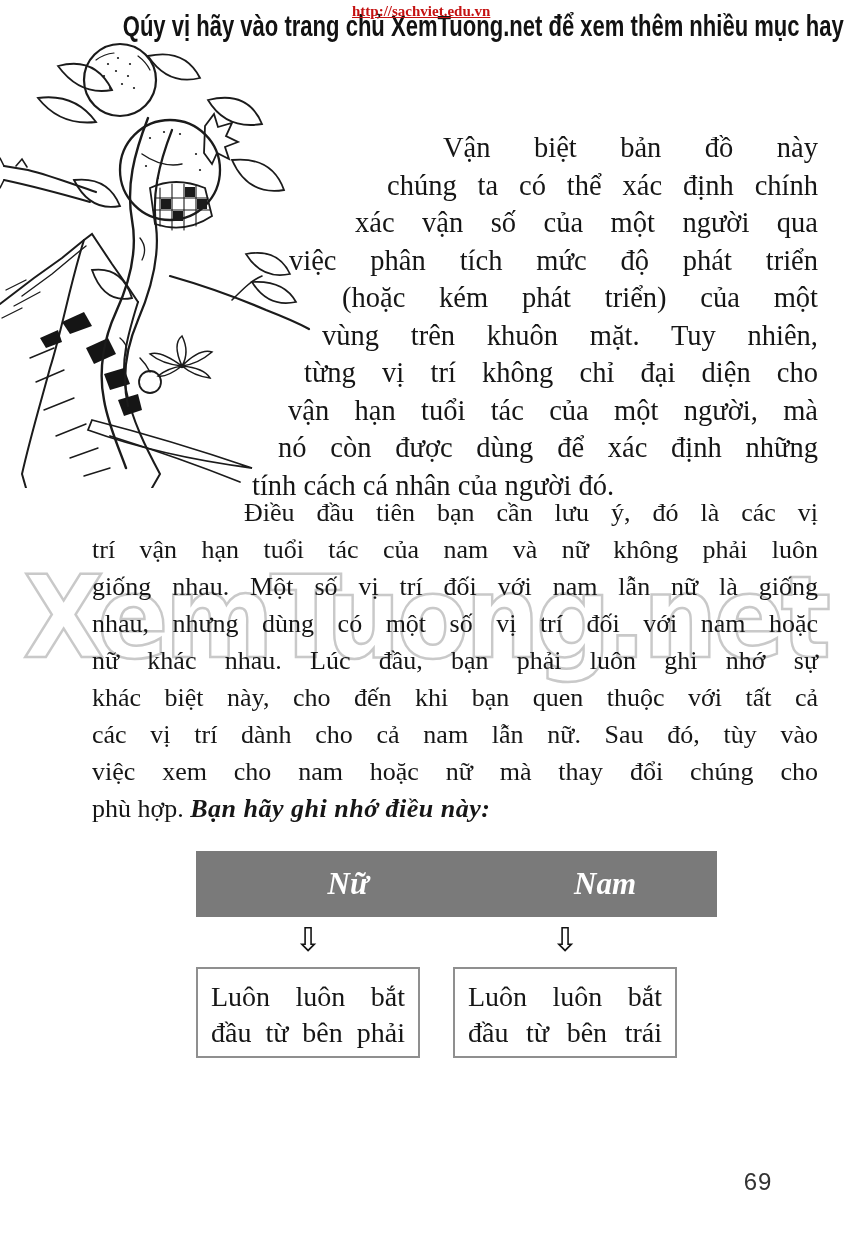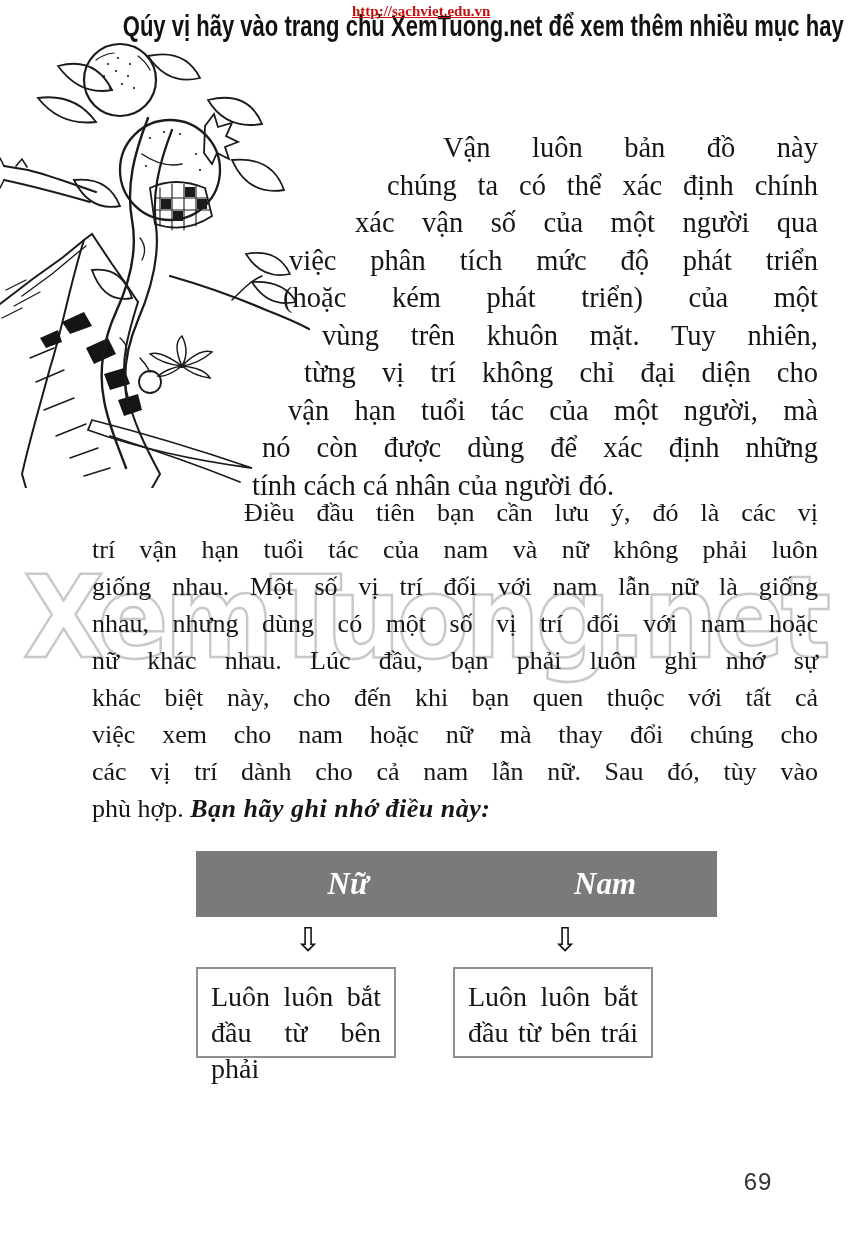--- a/index.html
+++ b/index.html
@@ -39,25 +39,25 @@
   
   .para1{
     position:absolute;left:245px;top:129px;width:573px;z-index:2;
     font-size:28.5px;line-height:37.5px;
   }
   .para1 .line{text-align:justify;text-align-last:justify;}
   .para1 .line:nth-child(1){margin-left:198px;}
   .para1 .line:nth-child(2){margin-left:142px;}
   .para1 .line:nth-child(3){margin-left:110px;}
   .para1 .line:nth-child(4){margin-left:44px;}
-  .para1 .line:nth-child(5){margin-left:38px;font-family:Liberation Serif, serif;}
+  .para1 .line:nth-child(5){margin-left:97px;font-family:Liberation Serif, serif;}
   .para1 .line:nth-child(6){margin-left:77px;}
   .para1 .line:nth-child(7){margin-left:59px;}
   .para1 .line:nth-child(8){margin-left:43px;}
-  .para1 .line:nth-child(9){margin-left:17px;}
+  .para1 .line:nth-child(9){margin-left:33px;}
   .para1 .line:nth-child(10){margin-left:7px;text-align-last:auto;}
   .para2{
     position:absolute;left:92px;top:494px;width:726px;z-index:2;
     font-size:26px;line-height:37px;
   }
   .para2 .line{text-align:justify;text-align-last:justify;}
   .para2 .line.first{padding-left:152px;}
   .para2 .line.last{text-align-last:auto;}
   .emph{font-weight:bold;font-style:italic;letter-spacing:0.5px;}
   
@@ -69,21 +69,21 @@
   .hdr-female{left:196px;top:851px;}
   .hdr-male{left:453px;top:851px;}
   .down-arrow{
     position:absolute;width:224px;top:920px;text-align:center;
     font-family:"DejaVu Sans",sans-serif;font-size:33px;color:#111;z-index:2;
     line-height:40px;
   }
   .arrow-female{left:196px;}
   .arrow-male{left:453px;}
   .note-box{
-    position:absolute;width:200px;height:91px;box-sizing:border-box;
+    position:absolute;width:224px;height:91px;box-sizing:border-box;
     border:2px solid #8f8f8f;background:#fff;padding:10px 13px 0 13px;
     font-size:28px;line-height:36px;z-index:2;
   }
   .note-female{left:196px;top:967px;}
   .note-male{left:453px;top:967px;}
   .note-box .nl{display:block;text-align:justify;text-align-last:justify;}
   
   .pagenum{
     position:absolute;left:728px;top:1168px;width:60px;text-align:center;
     font-family:"Liberation Sans","DejaVu Sans",sans-serif;
@@ -177,41 +177,41 @@
     <circle cx="150" cy="344" r="11" stroke-width="1.8"></circle>
     <path d="M150 334 Q146 326 140 320" stroke-width="1.5"></path>
 
     <path d="M92 382 Q170 402 252 430 Q160 418 88 392 Z" stroke-width="1.8"></path>
     <path d="M110 398 Q180 420 240 444" stroke-width="1.8"></path>
   </svg>
 
   <div class="watermark">XemTuong.net</div>
 
   <div class="para1">
-    <div class="line">Vận luôn bản đồ này</div>
+    <div class="line">Vận biệt bản đồ này</div>
     <div class="line">chúng ta có thể xác định chính</div>
     <div class="line">xác vận số của một người qua</div>
     <div class="line">việc phân tích mức độ phát triển</div>
     <div class="line">(hoặc kém phát triển) của một</div>
     <div class="line">vùng trên khuôn mặt. Tuy nhiên,</div>
     <div class="line">từng vị trí không chỉ đại diện cho</div>
     <div class="line">vận hạn tuổi tác của một người, mà</div>
     <div class="line">nó còn được dùng để xác định những</div>
     <div class="line">tính cách cá nhân của người đó.</div>
   </div>
 
   <div class="para2">
     <div class="line first">Điều đầu tiên bạn cần lưu ý, đó là các vị</div>
     <div class="line">trí vận hạn tuổi tác của nam và nữ không phải luôn</div>
     <div class="line">giống nhau. Một số vị trí đối với nam lẫn nữ là giống</div>
     <div class="line">nhau, nhưng dùng có một số vị trí đối với nam hoặc</div>
     <div class="line">nữ khác nhau. Lúc đầu, bạn phải luôn ghi nhớ sự</div>
     <div class="line">khác biệt này, cho đến khi bạn quen thuộc với tất cả</div>
+    <div class="line">các vị trí dành cho cả nam lẫn nữ. Sau đó, tùy vào</div>
     <div class="line">việc xem cho nam hoặc nữ mà thay đổi chúng cho</div>
-    <div class="line">các vị trí dành cho cả nam lẫn nữ. Sau đó, tùy vào</div>
     <div class="line last">
       <span>phù hợp. </span><span class="emph">Bạn hãy ghi nhớ điều này:</span>
     </div>
   </div>
 
   <div class="col-hdr hdr-female">Nữ</div>
   <div class="col-hdr hdr-male">Nam</div>
 
   <div class="down-arrow arrow-female">⇩</div>
   <div class="down-arrow arrow-male">⇩</div>

